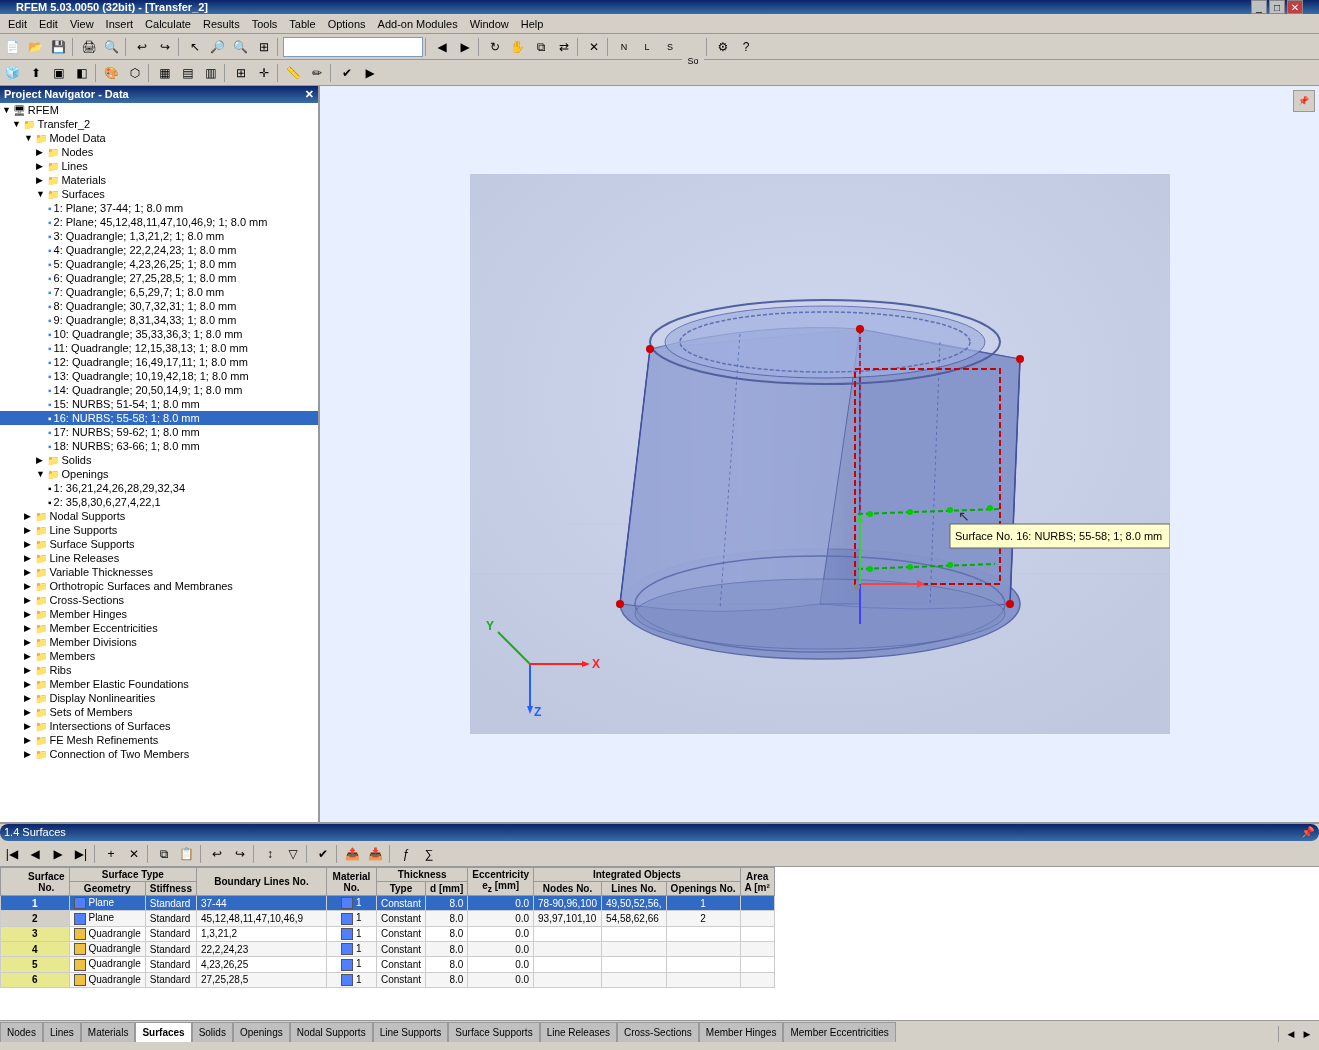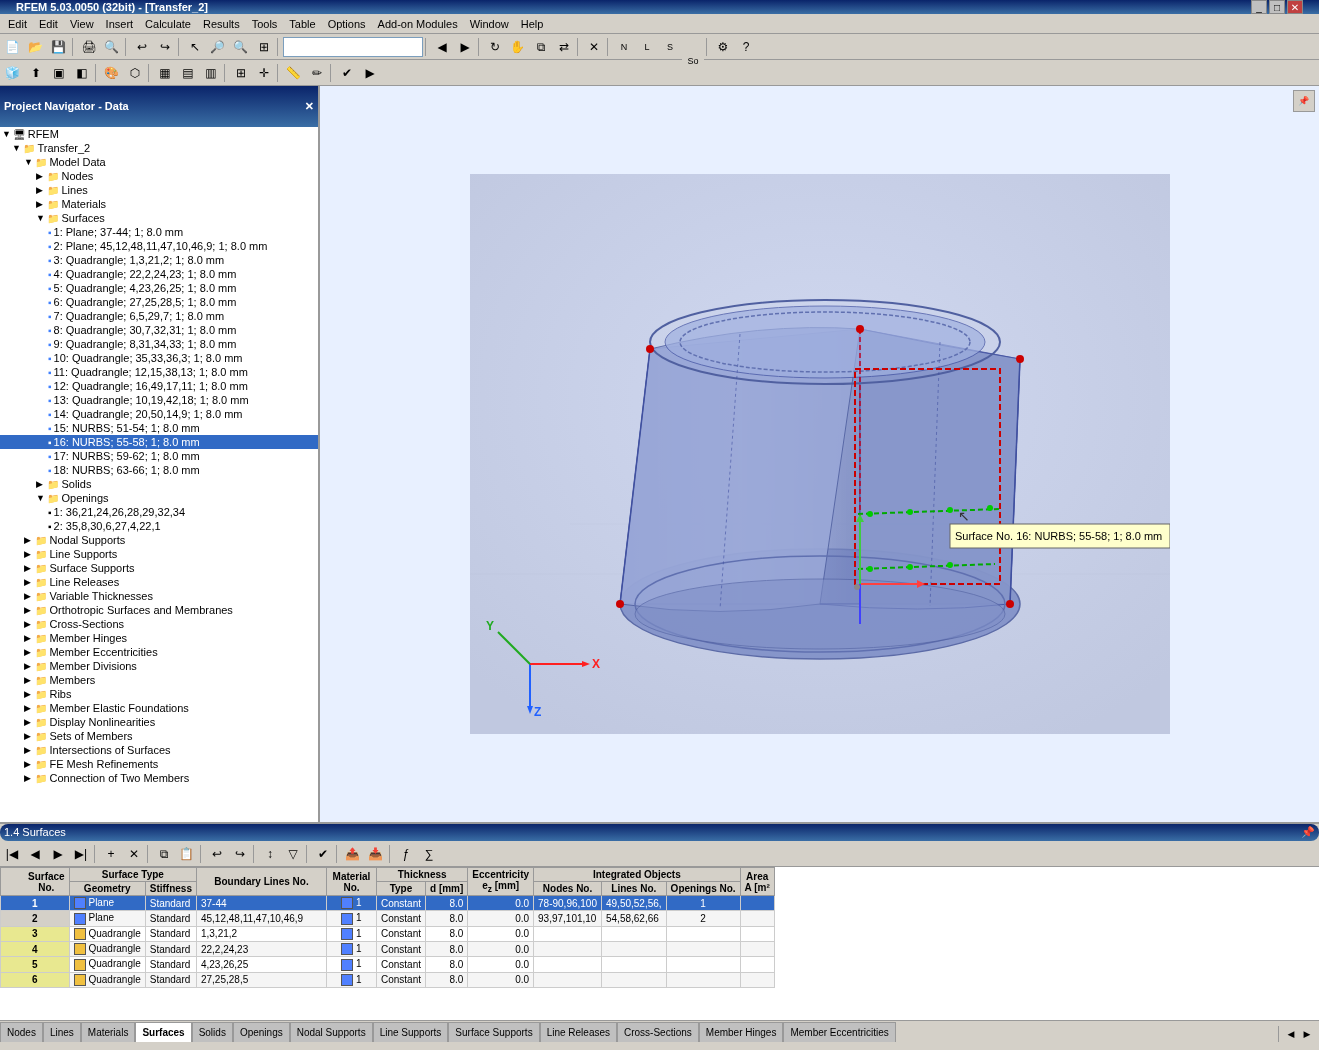--- a/index.html
+++ b/index.html
@@ -20,21 +20,21 @@
     .tb-btn { width: 22px; height: 22px; background: #d4d0c8; border: 1px solid transparent; display: inline-flex; align-items: center; justify-content: center; font-size: 12px; cursor: pointer; }
     .tb-sep { width: 4px; border-left: 1px solid #999; height: 18px; margin: 0 1px; }
     .tb-input { height: 20px; width: 140px; border: 1px solid #7b9ebd; font-size: 11px; }
 
     
     #main { display: flex; flex-direction: column; height: calc(1050px - 22px - 20px - 26px - 26px); }
     #content { display: flex; flex: 1; overflow: hidden; }
 
     
     #navigator { width: 320px; background: #d4d0c8; border-right: 2px solid #999; display: flex; flex-direction: column; }
-    #nav-title { background: linear-gradient(to bottom, #0a246a, #3a6ea5); color: white; padding: 14px 4px; font-size: 11px; font-weight: bold; display: flex; justify-content: space-between; }
+    #nav-title { background: linear-gradient(to bottom, #0a246a, #3a6ea5); color: white; padding: 2px 4px; font-size: 11px; font-weight: bold; display: flex; justify-content: space-between; }
     #nav-tree { flex: 1; overflow-y: auto; overflow-x: hidden; background: white; font-size: 11px; }
     .tree-item { display: flex; align-items: center; padding: 1px 2px; white-space: nowrap; cursor: pointer; }
     .tree-item.selected { background: #316ac5; color: white; }
     .indent1 { padding-left: 12px; }
     .indent2 { padding-left: 24px; }
     .indent3 { padding-left: 36px; }
     .indent4 { padding-left: 48px; }
     .tree-icon { margin-right: 2px; font-size: 10px; }
     .expand-btn { font-size: 9px; margin-right: 1px; width: 10px; }
     .folder-icon { color: #f0c040; }

